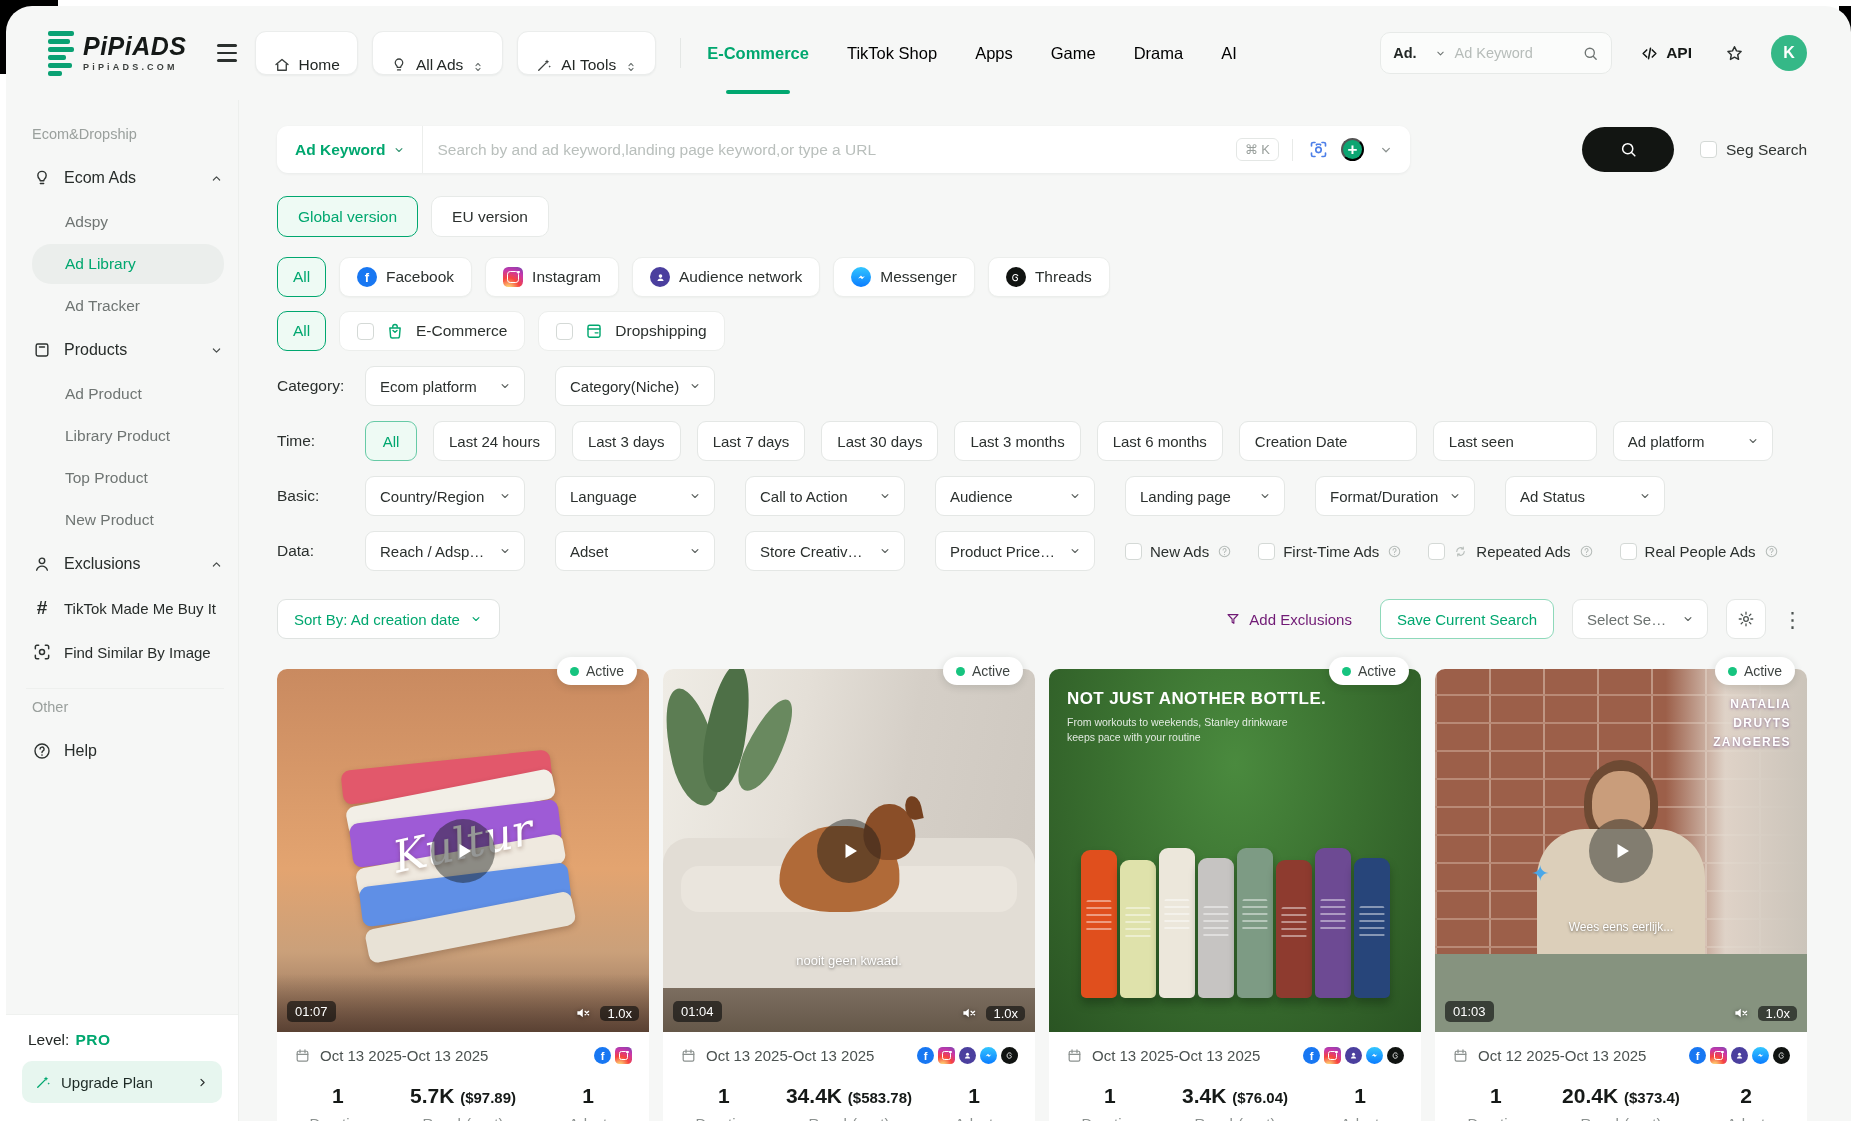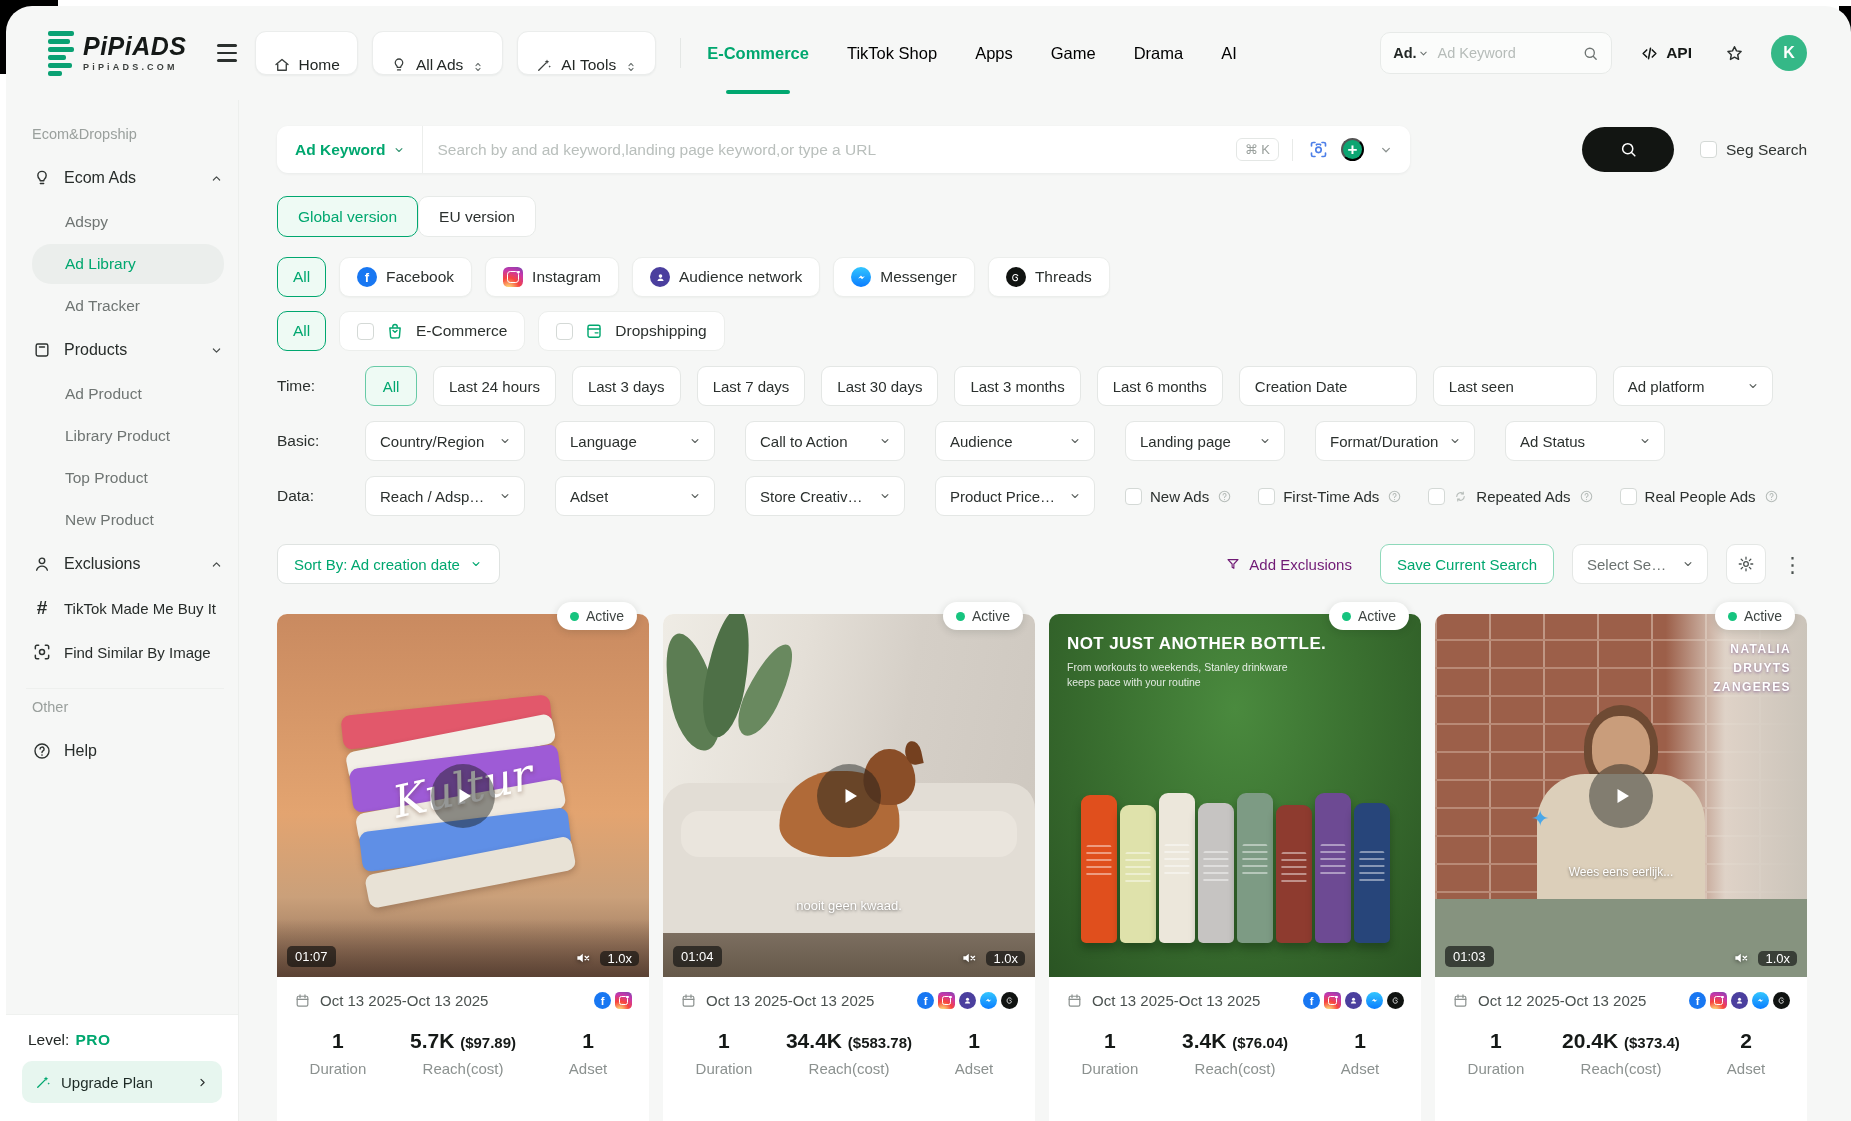--- a/index.html
+++ b/index.html
@@ -30,21 +30,21 @@
   .navpill:first-of-type{margin-left:52px;}
   .navpill svg{color:#3a3f3d;}
   .hdr-div{width:1px;height:30px;background:#e4e7e5;margin:0 26px 0 24px;}
   .tabs{display:flex;align-items:center;gap:38px;height:100%;}
   .tab{position:relative;height:100%;display:flex;align-items:center;font-size:16.5px;font-weight:500;color:#000000;cursor:pointer;}
   .tab.active{color:#00a76f;font-weight:600;}
   .tab.active::after{content:"";position:absolute;left:50%;transform:translateX(-50%);bottom:6px;width:64px;height:4px;border-radius:3px;background:#00a76f;}
   .spacer{flex:1;}
   .mini-search{display:flex;align-items:center;gap:8px;width:232px;height:42px;background:#fbfcfb;
     border:1px solid #e7eae8;border-radius:10px;padding:0 12px;}
-  .mini-scope{display:flex;align-items:center;gap:0;font-size:14.5px;font-weight:600;color:#232826;cursor:pointer;}
+  .mini-scope{display:flex;align-items:center;gap:17px;font-size:14.5px;font-weight:600;color:#232826;cursor:pointer;}
   .mini-ph{flex:1;font-size:14.5px;color:#b6bcb9;}
   .api-btn{display:flex;align-items:center;gap:7px;margin-left:22px;background:none;border:none;cursor:pointer;
     font-size:15.5px;font-weight:bold;color:#15191 7;color:#151917;}
   .star-btn{margin-left:20px;background:none;border:none;cursor:pointer;color:#2b302e;display:flex;}
   .avatar{margin-left:20px;width:36px;height:36px;border-radius:50%;background:#35b887;color:#fff;
     display:flex;align-items:center;justify-content:center;font-size:16px;font-weight:bold;cursor:pointer;}
 
   
   .shell{display:flex;height:1021px;}
   aside{width:233px;flex:0 0 233px;border-right:1px solid #edefed;display:flex;flex-direction:column;padding:10px 0 0;}
@@ -78,21 +78,21 @@
   .kbd{border:1px solid #e4e7e5;border-radius:6px;padding:3px 8px;font-size:13px;color:#9aa09d;white-space:nowrap;}
   .sb-vdiv{width:1px;height:22px;background:#e8eae8;margin:0 13px;}
   .icb{background:none;border:none;cursor:pointer;display:flex;align-items:center;padding:2px;}
   .plus-circle{width:23px;height:23px;border-radius:50%;background:#0ca572;color:#fff;display:flex;
     align-items:center;justify-content:center;font-size:17px;font-weight:bold;line-height:1;cursor:pointer;}
   .search-btn{margin-left:auto;width:92px;height:45px;border-radius:23px;background:#121512;border:none;
     display:flex;align-items:center;justify-content:center;color:#fff;cursor:pointer;}
   .seg{display:flex;align-items:center;gap:9px;margin-left:26px;font-size:15.5px;color:#2f3432;cursor:pointer;}
   .cb{width:17px;height:17px;border:1.5px solid #d4d9d6;border-radius:4px;background:#fff;flex:0 0 17px;}
 
-  .vrow{display:flex;margin-top:23px;}
+  .vrow{display:flex;gap:13px;margin-top:23px;}
   .version{height:41px;display:flex;align-items:center;padding:0 20px;border-radius:10px;font-size:15.5px;cursor:pointer;}
   .version.active{background:#eefaf4;border:1.5px solid #00a76f;color:#00a76f;font-weight:500;}
   .version.idle{background:#fff;border:1px solid #e7eae8;color:#2b302e;}
 
   .prow{display:flex;gap:13px;margin-top:20px;align-items:center;}
   .chip-all{width:49px;height:40px;display:flex;align-items:center;justify-content:center;border-radius:10px;
     border:1.5px solid #00a76f;background:#eefaf4;color:#00a76f;font-size:15.5px;font-weight:500;cursor:pointer;}
   .chip{height:40px;display:flex;align-items:center;gap:9px;padding:0 17px;border-radius:10px;background:#fff;
     border:1px solid #eceeec;box-shadow:0 1px 2px rgba(20,40,30,.04);font-size:15.5px;color:#2b302e;cursor:pointer;}
   .pi{width:20px;height:20px;border-radius:50%;display:flex;align-items:center;justify-content:center;flex:0 0 20px;position:relative;}
@@ -608,20 +608,35 @@
         </div>
         <div class="typebox">
           <span class="cb"></span>
           <svg class="i" width="20" height="20">
               <use href="#i-box"></use>
             </svg>
           <span>Dropshipping</span>
         </div>
       </div>
 
+      <div class="frow">
+        <span class="flabel">Category:</span>
+        <div class="sel w160">
+          <span>Ecom platform</span>
+          <svg class="i chev" width="14" height="14">
+              <use href="#i-chev"></use>
+            </svg>
+        </div>
+        <div class="sel w160">
+          <span>Category(Niche)</span>
+          <svg class="i chev" width="14" height="14">
+              <use href="#i-chev"></use>
+            </svg>
+        </div>
+      </div>
 
       <div class="frow">
         <span class="flabel">Time:</span>
         <div class="tpill active">All</div>
         <div class="tpill">Last 24 hours</div>
         <div class="tpill">Last 3 days</div>
         <div class="tpill">Last 7 days</div>
         <div class="tpill">Last 30 days</div>
         <div class="tpill">Last 3 months</div>
         <div class="tpill">Last 6 months</div>

